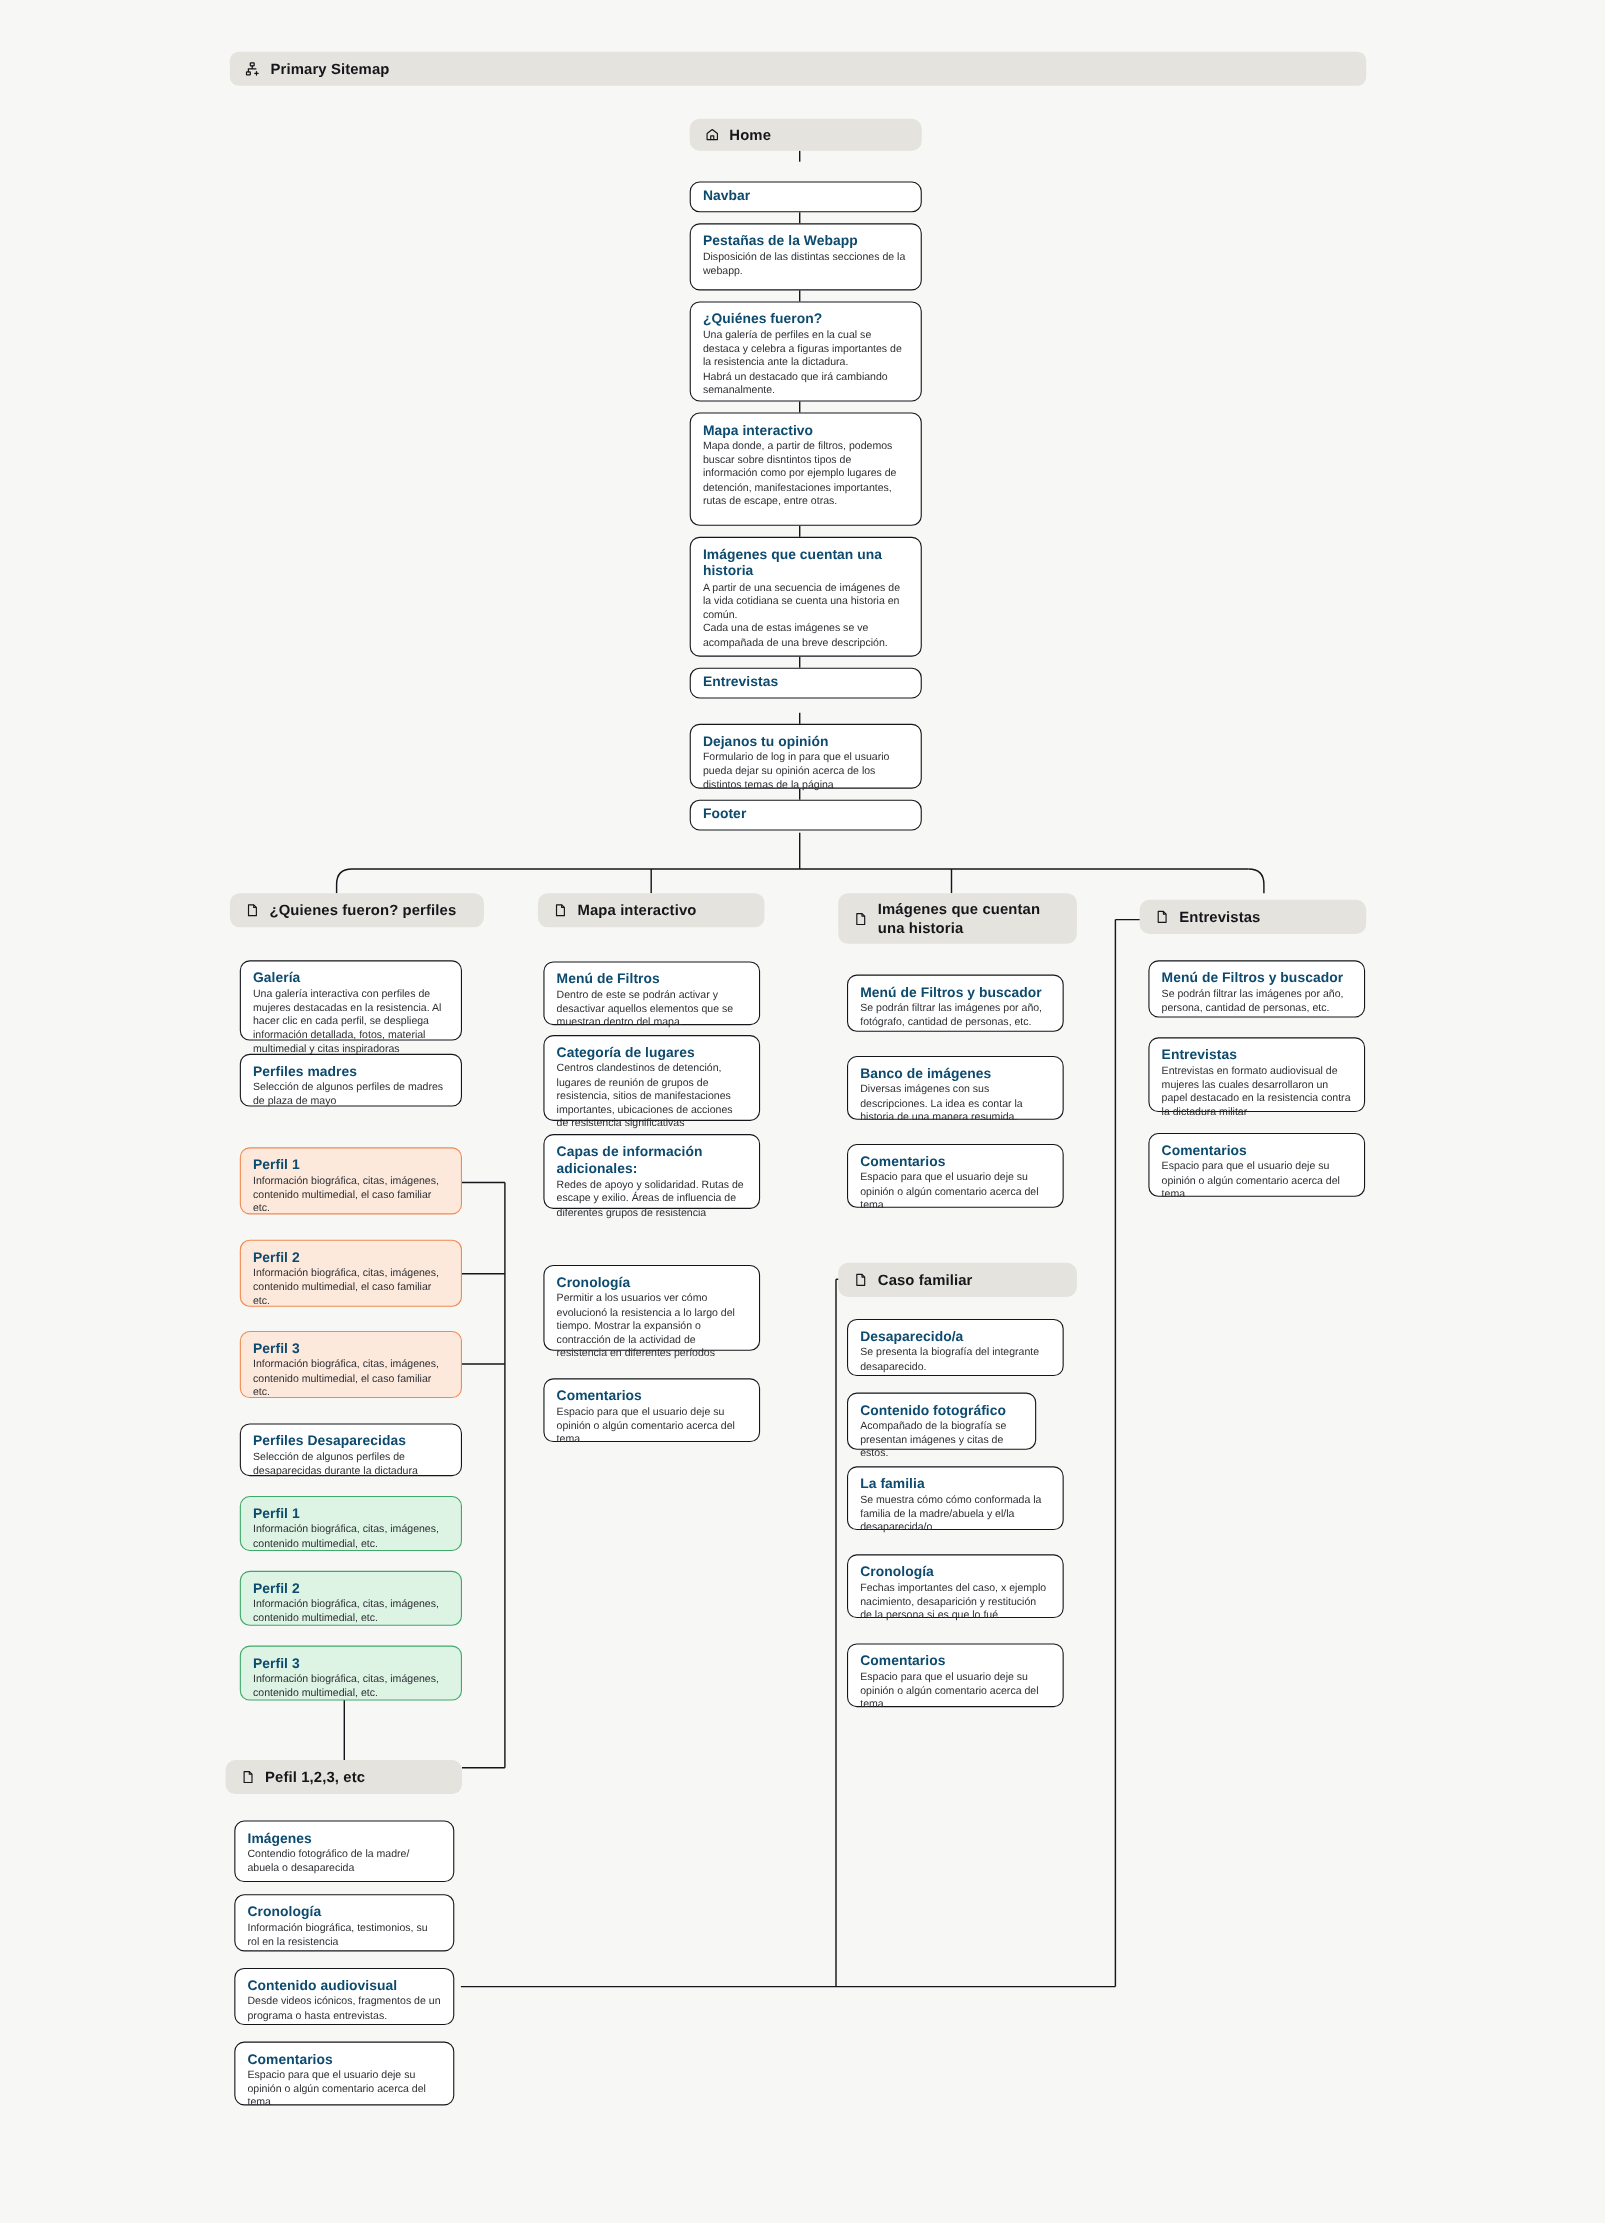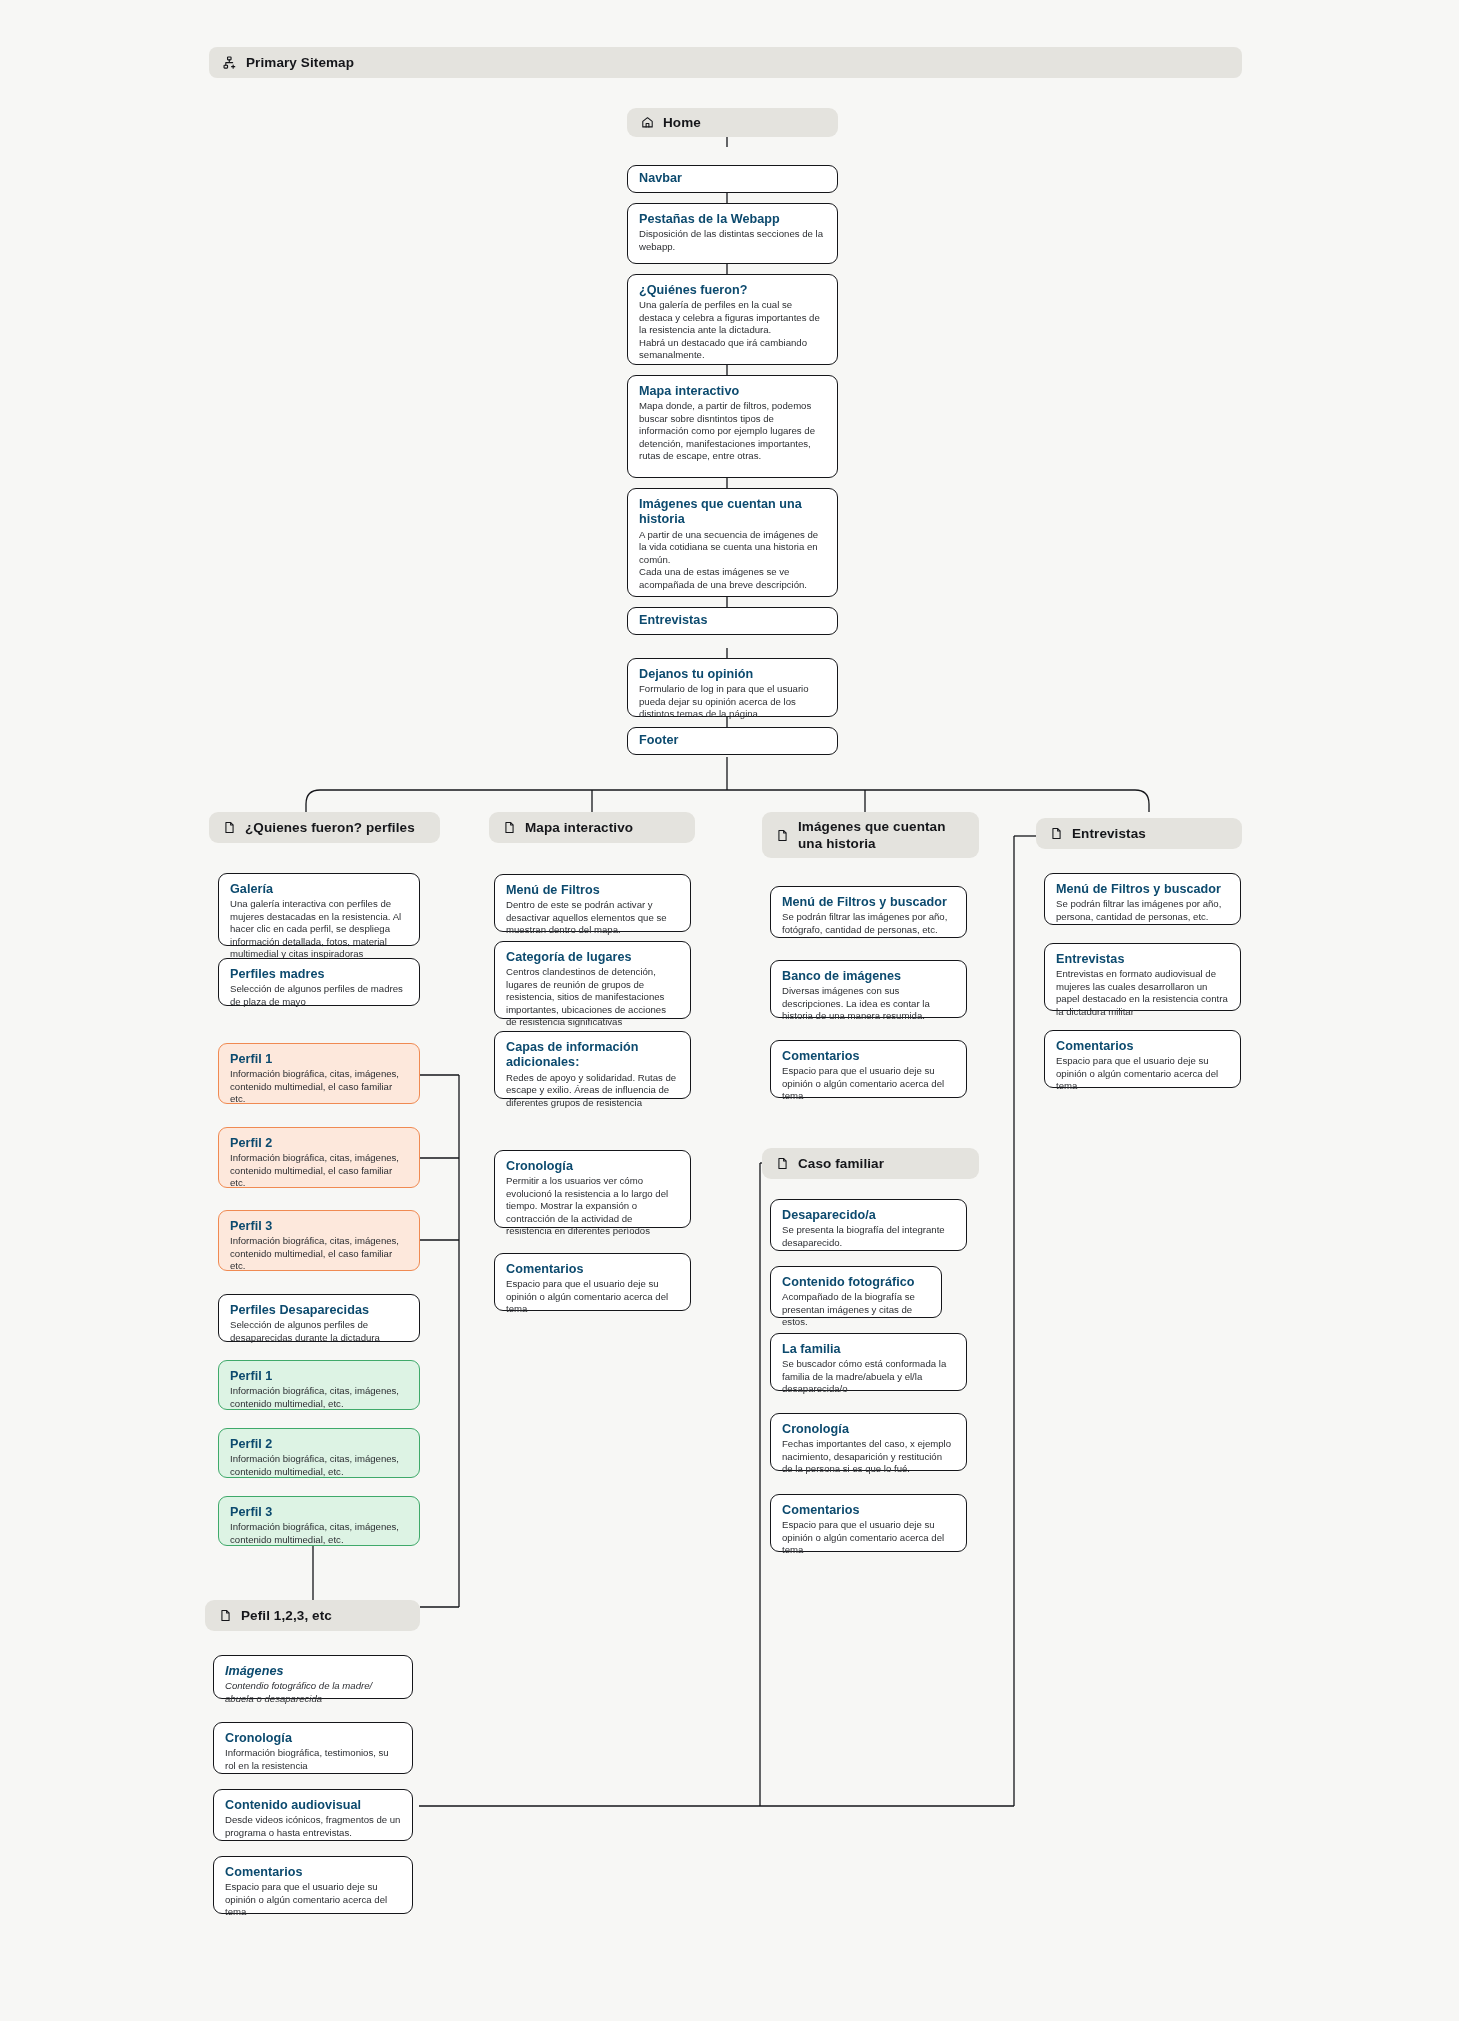--- a/index.html
+++ b/index.html
@@ -327,42 +327,42 @@
   <div class="node card" style="left:770px; top:1199px; width:197px; height:52px;">
     <div class="t">Desaparecido/a</div>
     <div class="d">Se presenta la biografía del integrante desaparecido.</div>
   </div>
   <div class="node card" style="left:770px; top:1266px; width:172px; height:52px;">
     <div class="t">Contenido fotográfico</div>
     <div class="d">Acompañado de la biografía se presentan imágenes y citas de estos.</div>
   </div>
   <div class="node card" style="left:770px; top:1333px; width:197px; height:58px;">
     <div class="t">La familia</div>
-    <div class="d">Se buscador cómo está conformada la familia de la madre/abuela y el/la desaparecida/o</div>
+    <div class="d">Se muestra cómo cómo conformada la familia de la madre/abuela y el/la desaparecida/o</div>
   </div>
   <div class="node card" style="left:770px; top:1413px; width:197px; height:58px;">
     <div class="t">Cronología</div>
     <div class="d">Fechas importantes del caso, x ejemplo nacimiento, desaparición y restitución de la persona si es que lo fué.</div>
   </div>
   <div class="node card" style="left:770px; top:1494px; width:197px; height:58px;">
     <div class="t">Comentarios</div>
     <div class="d">Espacio para que el usuario deje su opinión o algún comentario acerca del tema</div>
   </div>
 
   <div class="node pill" style="left:205px; top:1600px; width:215px; height:31px;">
     <span class="ic">
       <svg width="13" height="13" viewBox="0 0 16 16" fill="none" stroke="#15161a" stroke-width="1.3" stroke-linejoin="round">
         <path d="M3.6 1.9 L9.4 1.9 L12.4 4.9 L12.4 14.1 L3.6 14.1 Z"></path>
         <path d="M9.4 1.9 L9.4 4.9 L12.4 4.9"></path>
       </svg>
     </span>
     <span class="pill-label">Pefil 1,2,3, etc</span>
   </div>
 
-  <div class="node card" style="left:213px; top:1655px; width:200px; height:44px;font-style:italic;">
+  <div class="node card" style="left:213px; top:1655px; width:200px; height:56px;">
     <div class="t">Imágenes</div>
     <div class="d">Contendio fotográfico de la madre/ abuela o desaparecida</div>
   </div>
   <div class="node card" style="left:213px; top:1722px; width:200px; height:52px;">
     <div class="t">Cronología</div>
     <div class="d">Información biográfica, testimonios, su rol en la resistencia</div>
   </div>
   <div class="node card" style="left:213px; top:1789px; width:200px; height:52px;">
     <div class="t">Contenido audiovisual</div>
     <div class="d">Desde videos icónicos, fragmentos de un programa o hasta entrevistas.</div>

